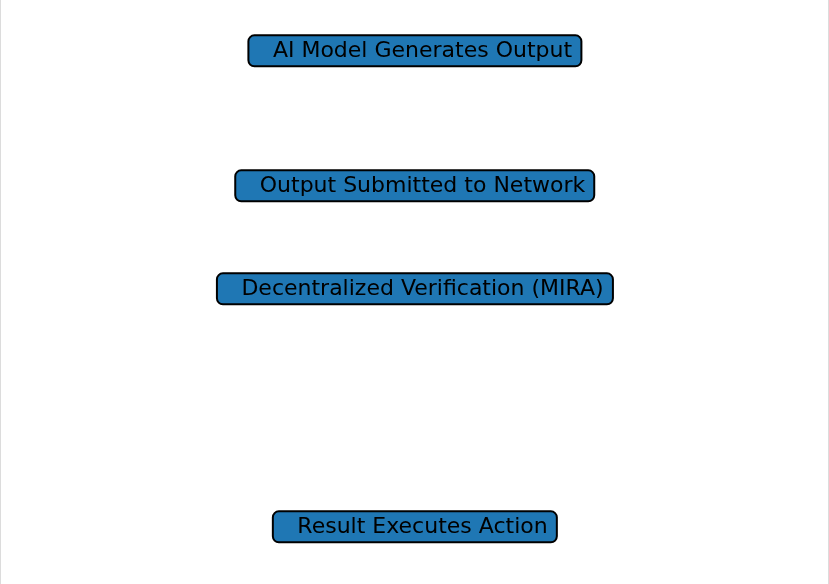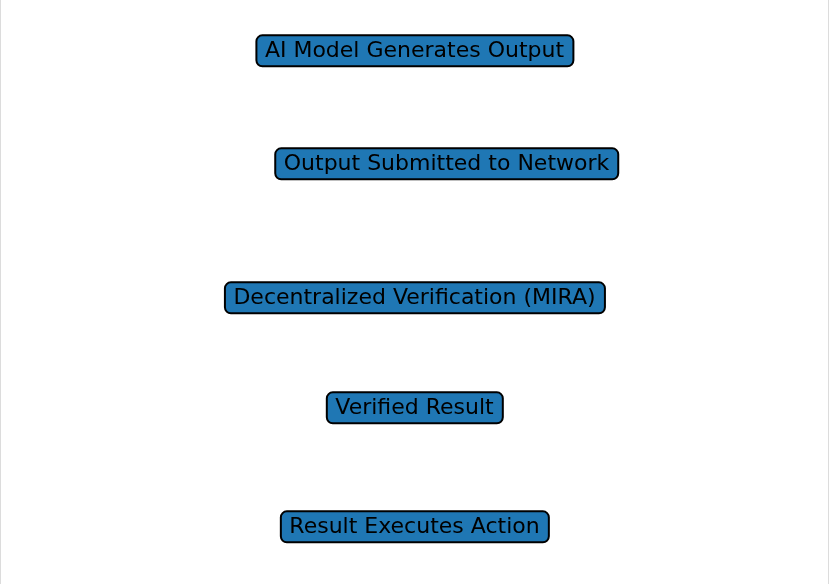--- a/index.html
+++ b/index.html
@@ -18,35 +18,34 @@
     overflow: hidden;
     font-family: "DejaVu Sans", sans-serif;
   }
   .node {
     position: absolute;
     left: 50%;
     transform: translate(-50%, -50%);
     background: var(--node-fill, #1f77b4);
     border: 2px solid var(--node-border, #000000);
     border-radius: 7px;
-    padding: 1px 8px 3px 8px;
+    padding: 1px 8px 3px 24px;
     font-size: 22px;
     line-height: 1.15;
     color: var(--node-text, #000000);
     white-space: nowrap;
     text-align: center;
   }
   .node-1 { top: 51px; }
-  .node-2 { top: 164px; margin-left: 32px; }
-  .node-3 { top: 298px; }
+  .node-2 { top: 186px; }
+  .node-3 { top: 289px; }
   .node-4 { top: 408px; }
   .node-5 { top: 527px; }
 </style>
 </head>
 <body>
 
 <div class="canvas">
   <div class="node node-1">AI Model Generates Output</div>
   <div class="node node-2">Output Submitted to Network</div>
   <div class="node node-3">Decentralized Verification (MIRA)</div>
-  <div class="node node-4">Verified Result</div>
   <div class="node node-5">Result Executes Action</div>
 </div>
 
 </body></html>

